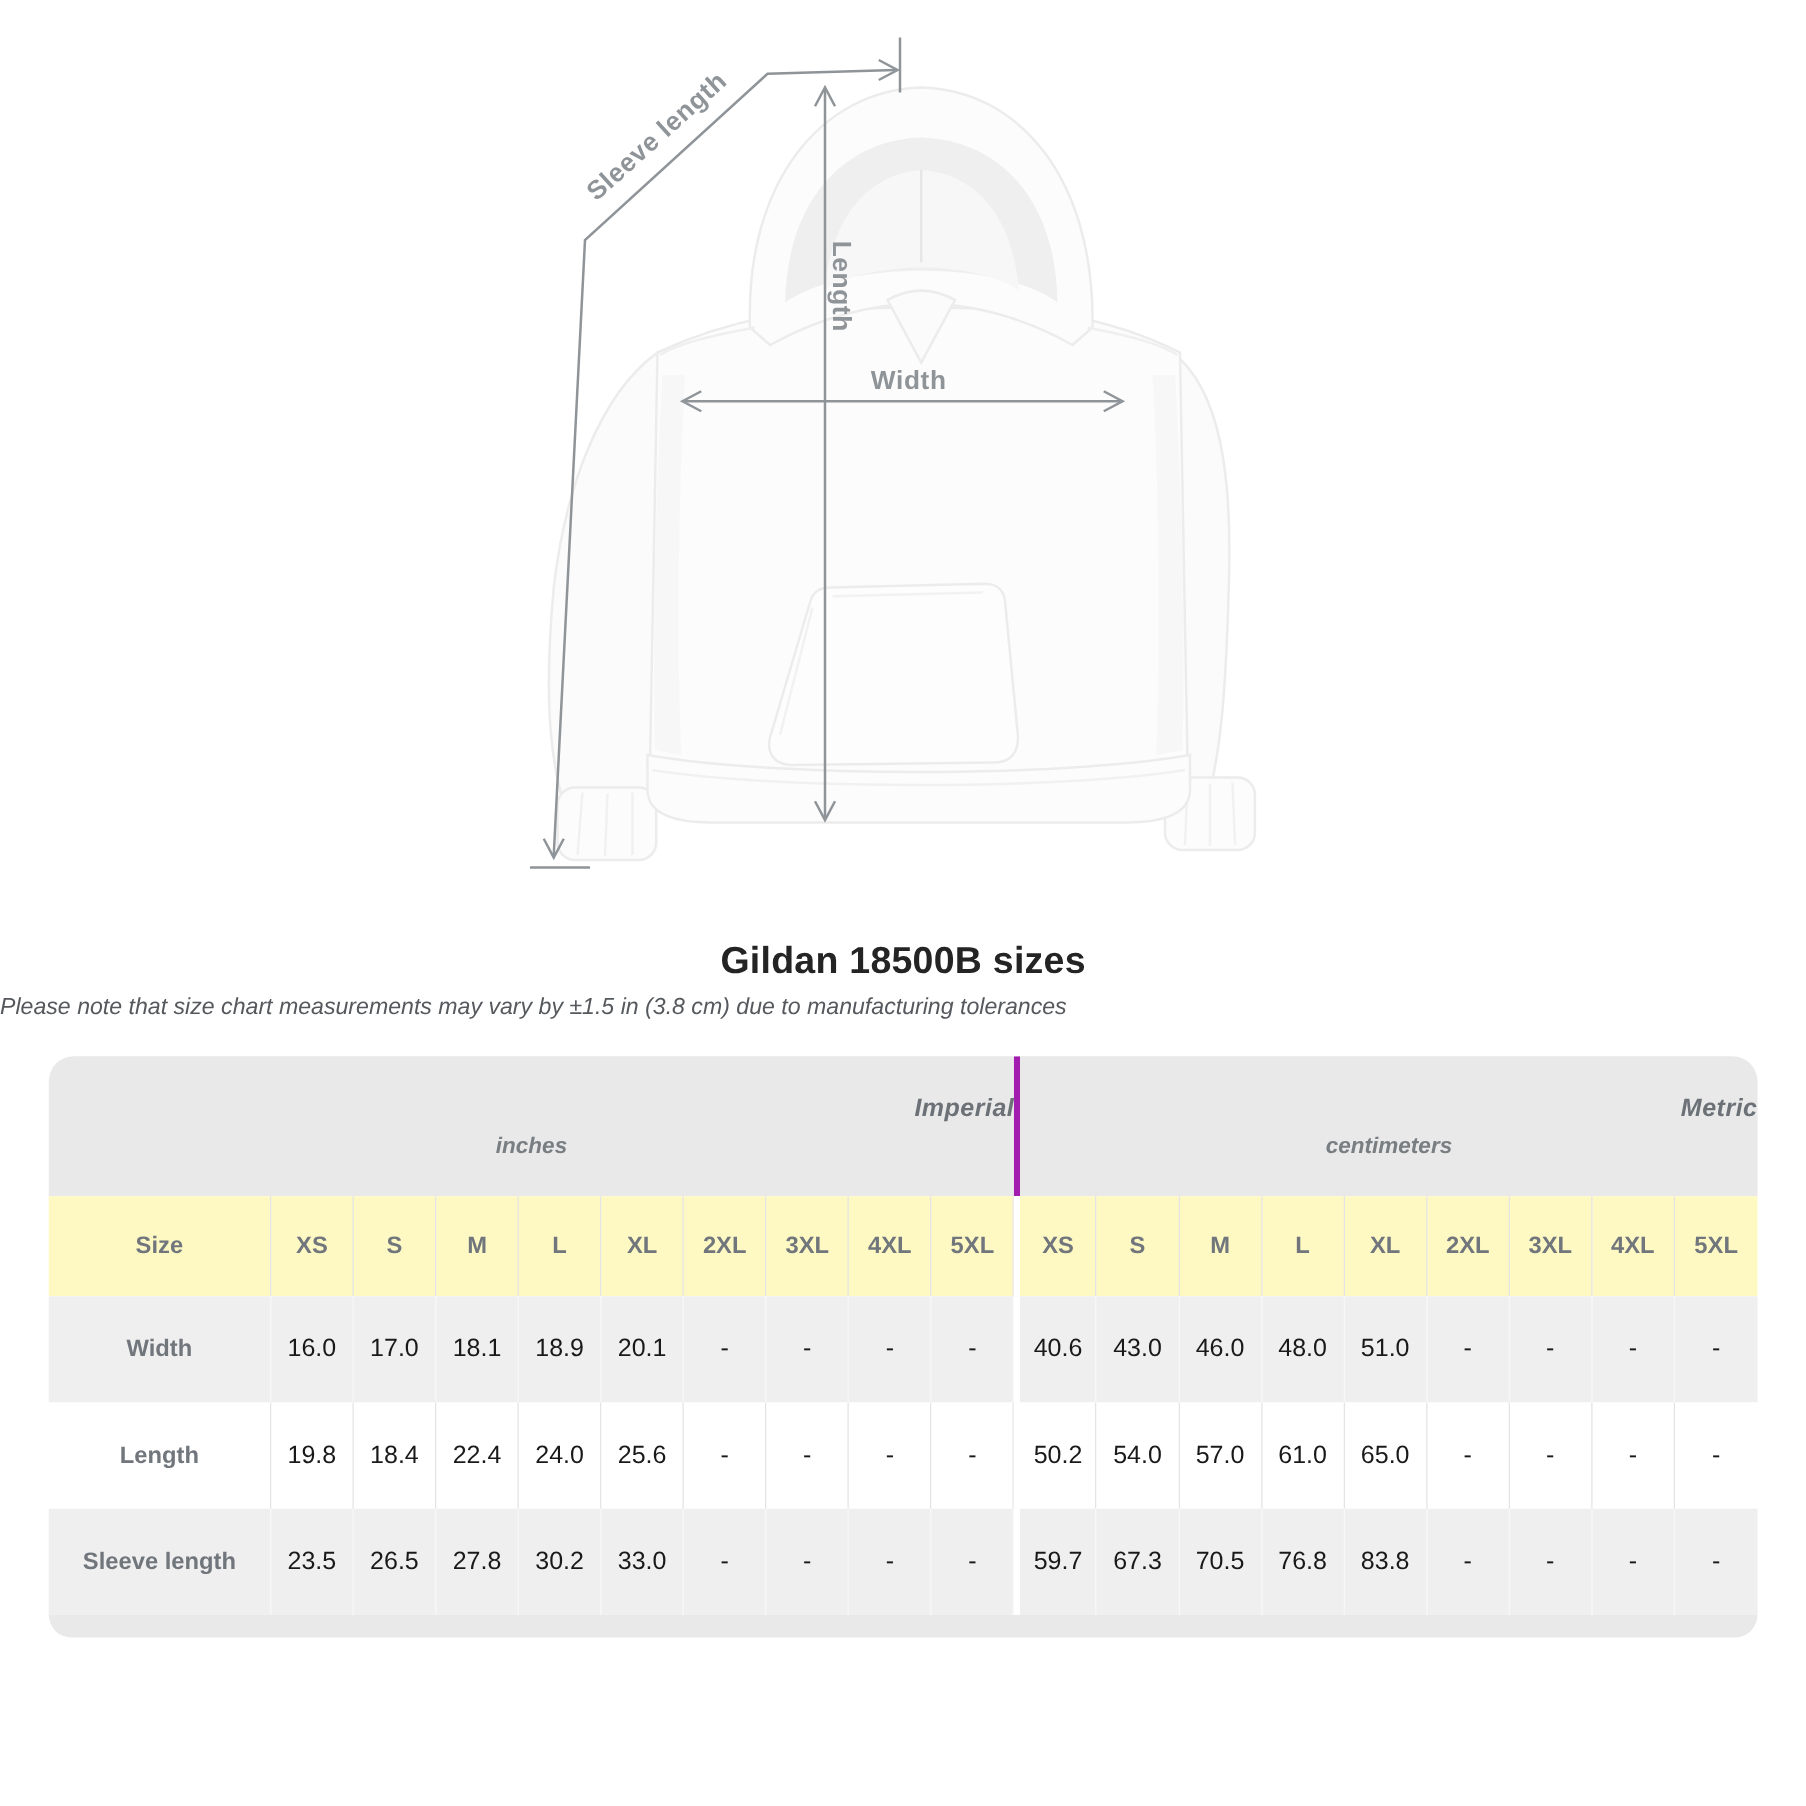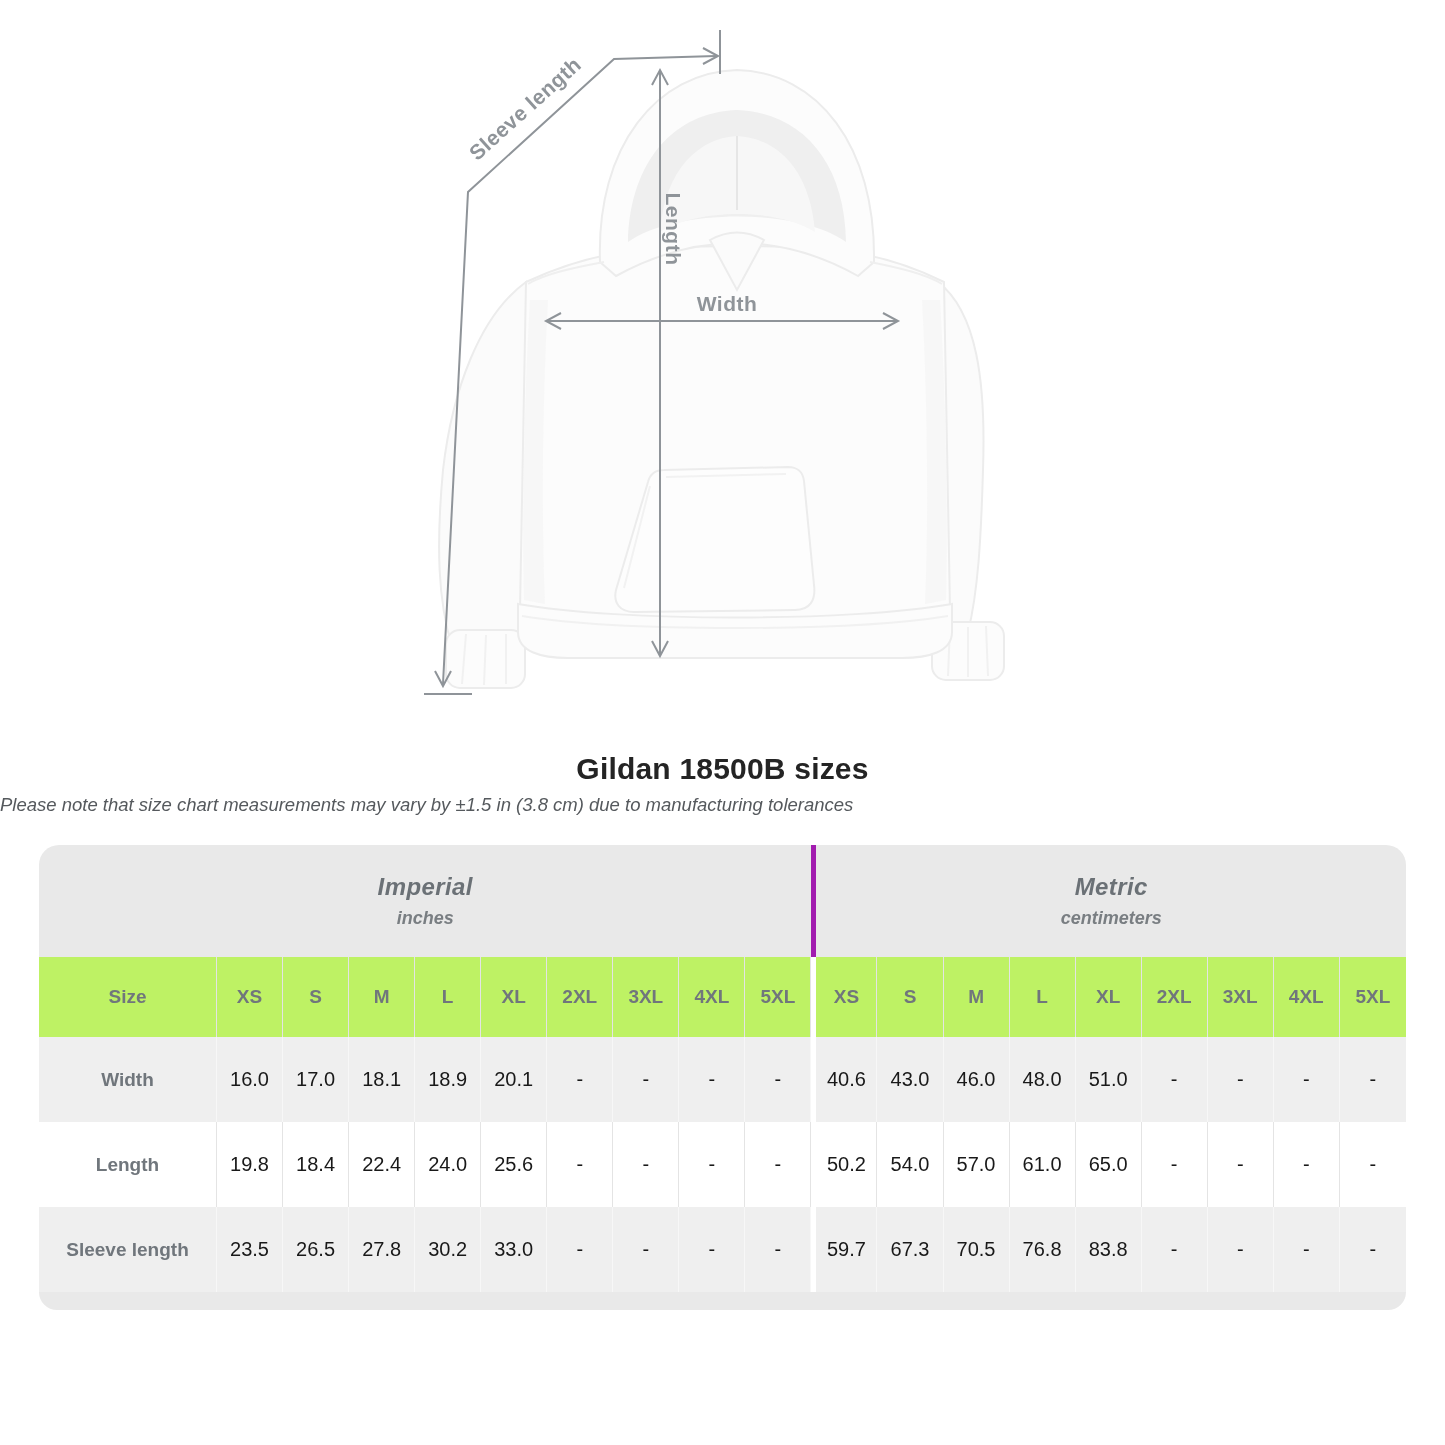--- a/index.html
+++ b/index.html
@@ -23,24 +23,24 @@
   }
 
   
   .table-wrap { position:absolute; left:39px; top:845px; }
   table.size-table { border-collapse:separate; border-spacing:0; table-layout:fixed; width:1367px; }
   .size-table th, .size-table td { padding:0; text-align:center; vertical-align:middle; }
 
   .band { background:#e9e9e9; height:112px; }
   .band-left  { border-radius:20px 0 0 0; }
   .band-right { border-radius:0 20px 0 0; border-left:5px solid #a21caf; }
-  .band-title { font-size:24px; font-weight:bold; font-style:italic; color:#6b7176; letter-spacing:.4px; }
+  .band-title { font-size:20px; font-weight:bold; font-style:italic; color:#6b7176; letter-spacing:.4px;text-align:right; }
   .band-sub   { font-size:18px; font-style:italic; color:#797e82; margin-top:7px; font-weight:bold; }
 
-  .row-size { height:80px; background:#bef264; }
+  .row-size { height:80px; background:#fef9c3; }
   .row-data { height:85px; }
   .row-last { height:80px; }
   .row-gray  { background:#efefef; }
   .row-white { background:#ffffff; }
 
   .size-h, .row-label { font-size:19px; font-weight:bold; color:#70767c; }
   td.val { font-size:20px; color:#191919; font-weight:normal; }
 
   
   .row-size  > * , .row-white > * { border-right:1px solid #e4e4e4; }

